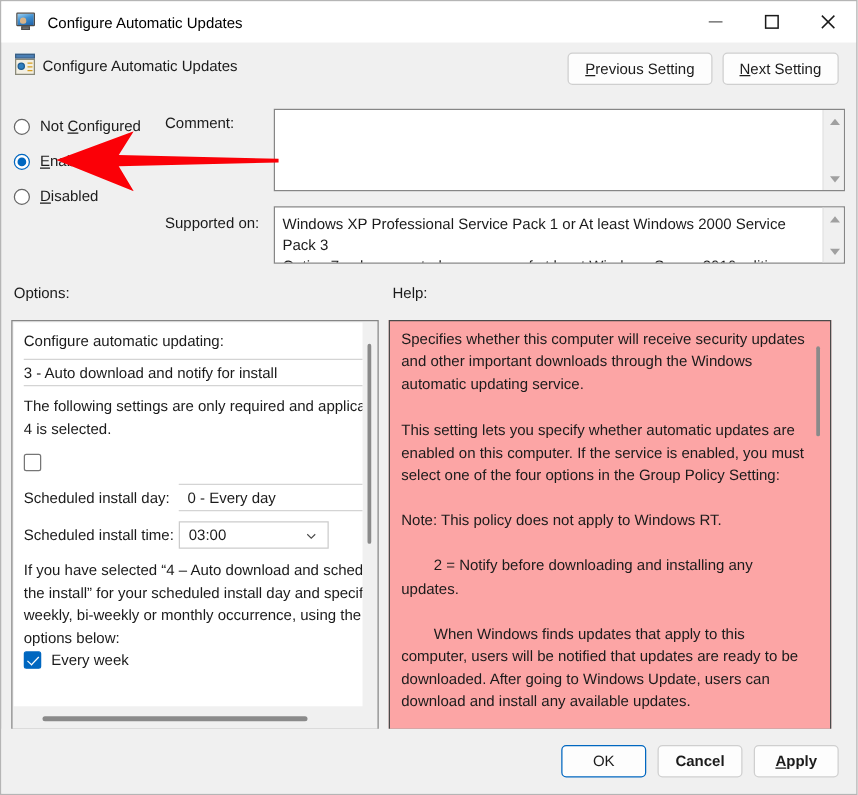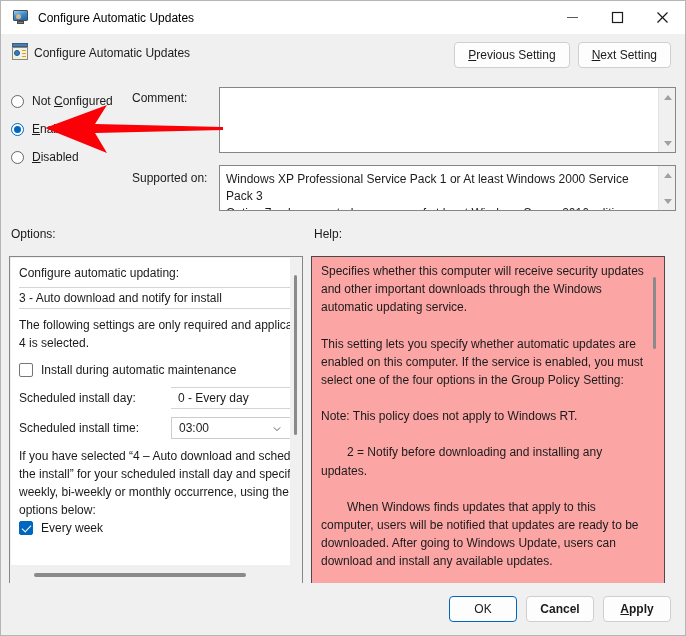--- a/index.html
+++ b/index.html
@@ -343,21 +343,20 @@
   .cb-label {
     margin-left: 8px;
     font-size: 12px;
     color: #1b1b1b;
     white-space: nowrap;
   }
   .inline-row {
     display: flex;
     align-items: center;
     margin: 6px 0;
-    gap: 28px;
   }
   .inline-row .lbl {
     font-size: 12px;
     white-space: nowrap;
     width: 124px;
     flex: 0 0 auto;
   }
   .opts-vthumb {
     position: absolute;
     right: 5px; top: 18px;
@@ -547,21 +546,20 @@
           <span>3 - Auto download and notify for install</span>
         </div>
 
         <div class="opt-text" style="margin-top:7px;">
           <div>The following settings are only required and applicab</div>
           <div>4 is selected.</div>
         </div>
 
         <div class="checkrow" style="margin-top:11px;">
           <span class="cb"></span>
-          <span class="cb-label">Install during automatic maintenance</span>
         </div>
 
         <div class="inline-row" style="margin-top:10px;">
           <span class="lbl">Scheduled install day:</span>
           <span class="opt-combo" style="width:163px; display:block;">
             <span style="margin-left:7px;">0 - Every day</span>
           </span>
         </div>
 
         <div class="inline-row" style="margin-top:8px;">

